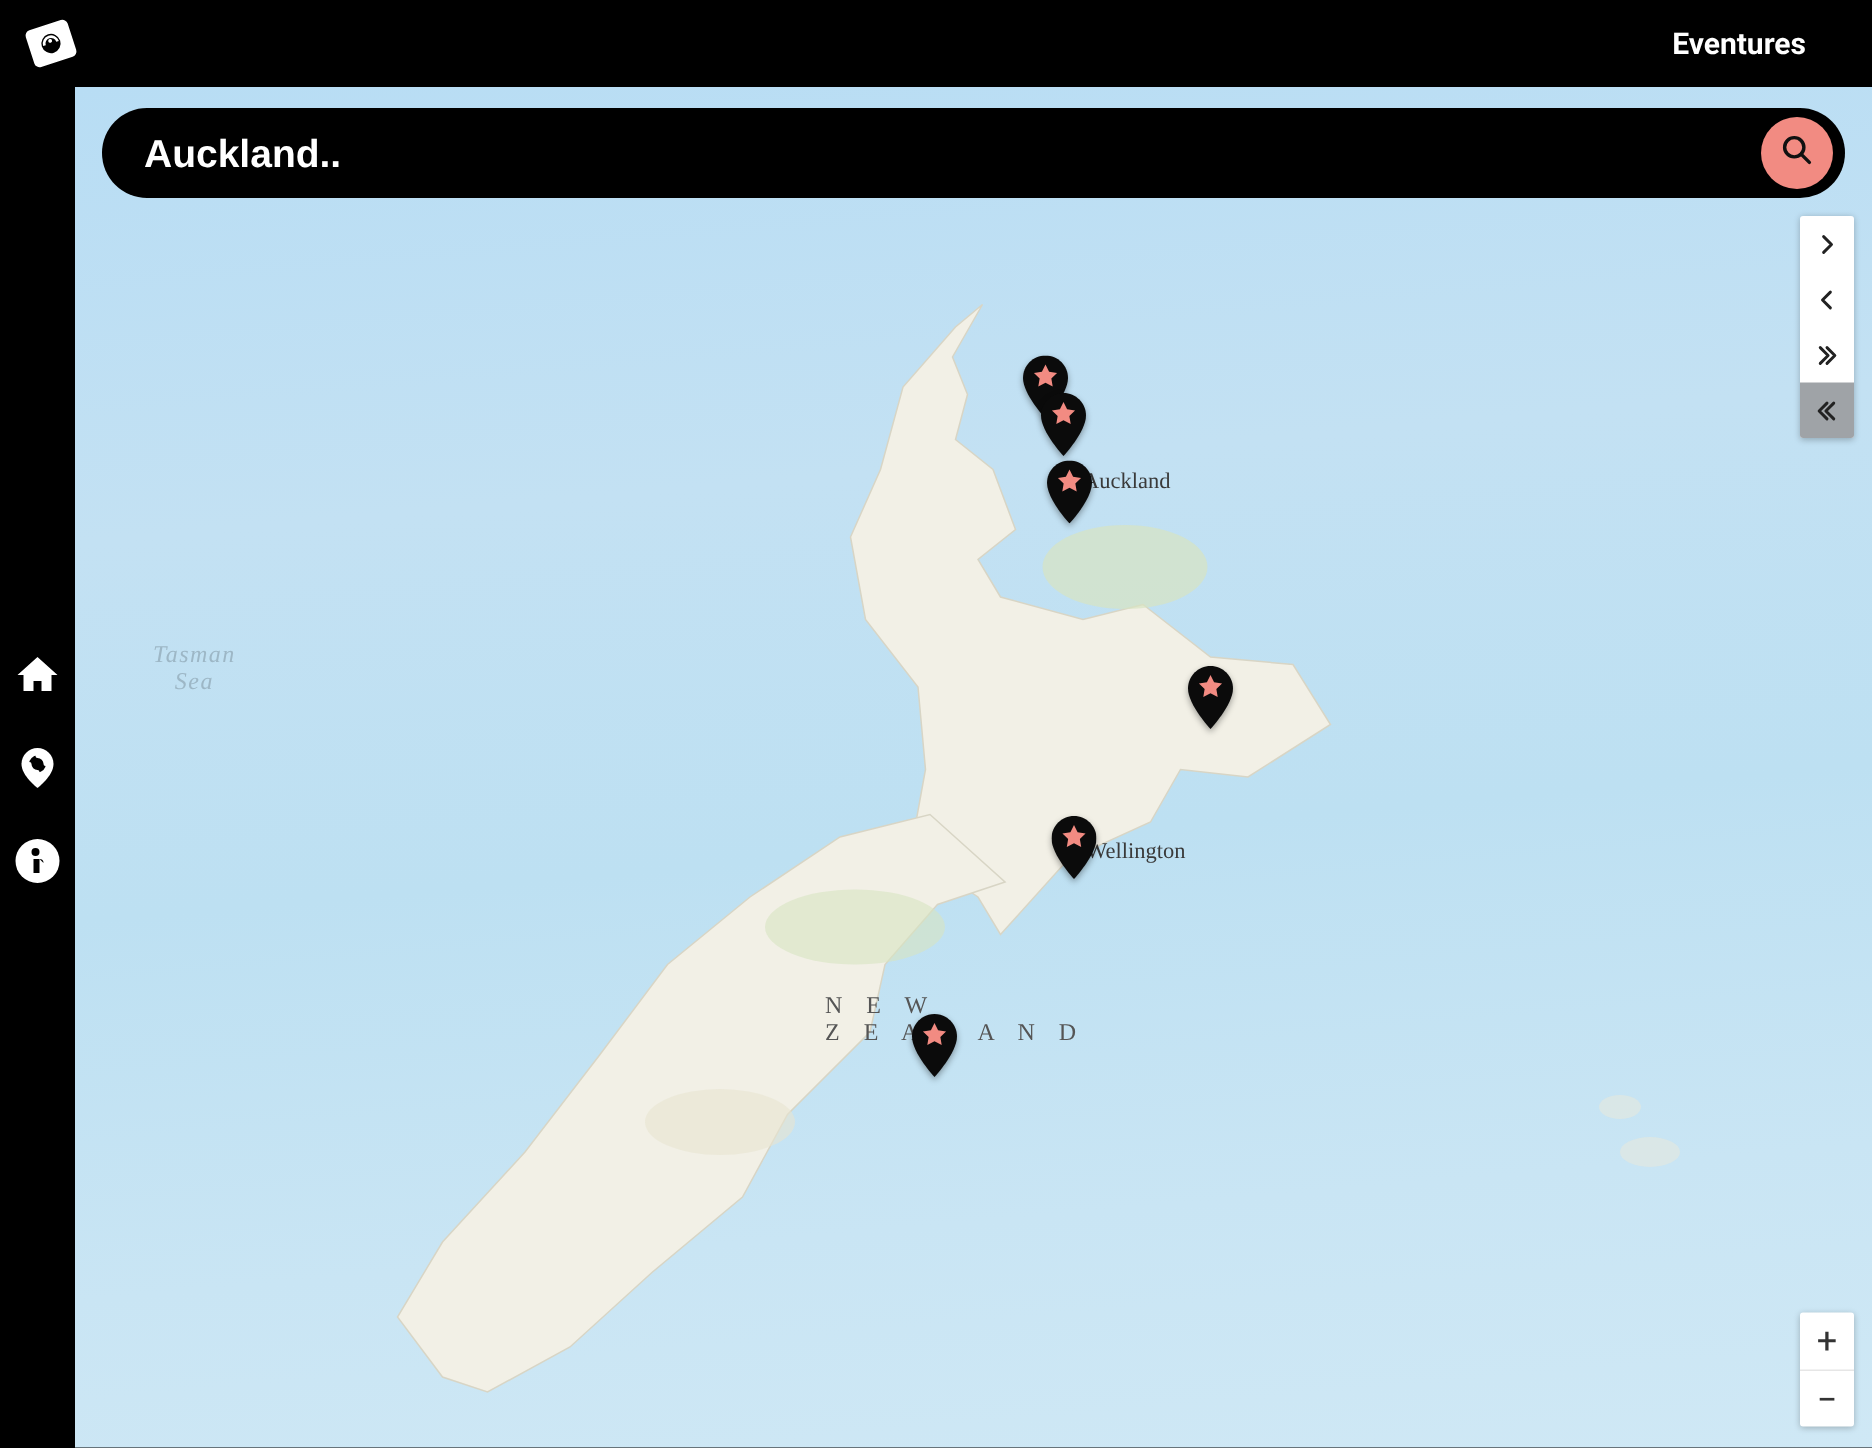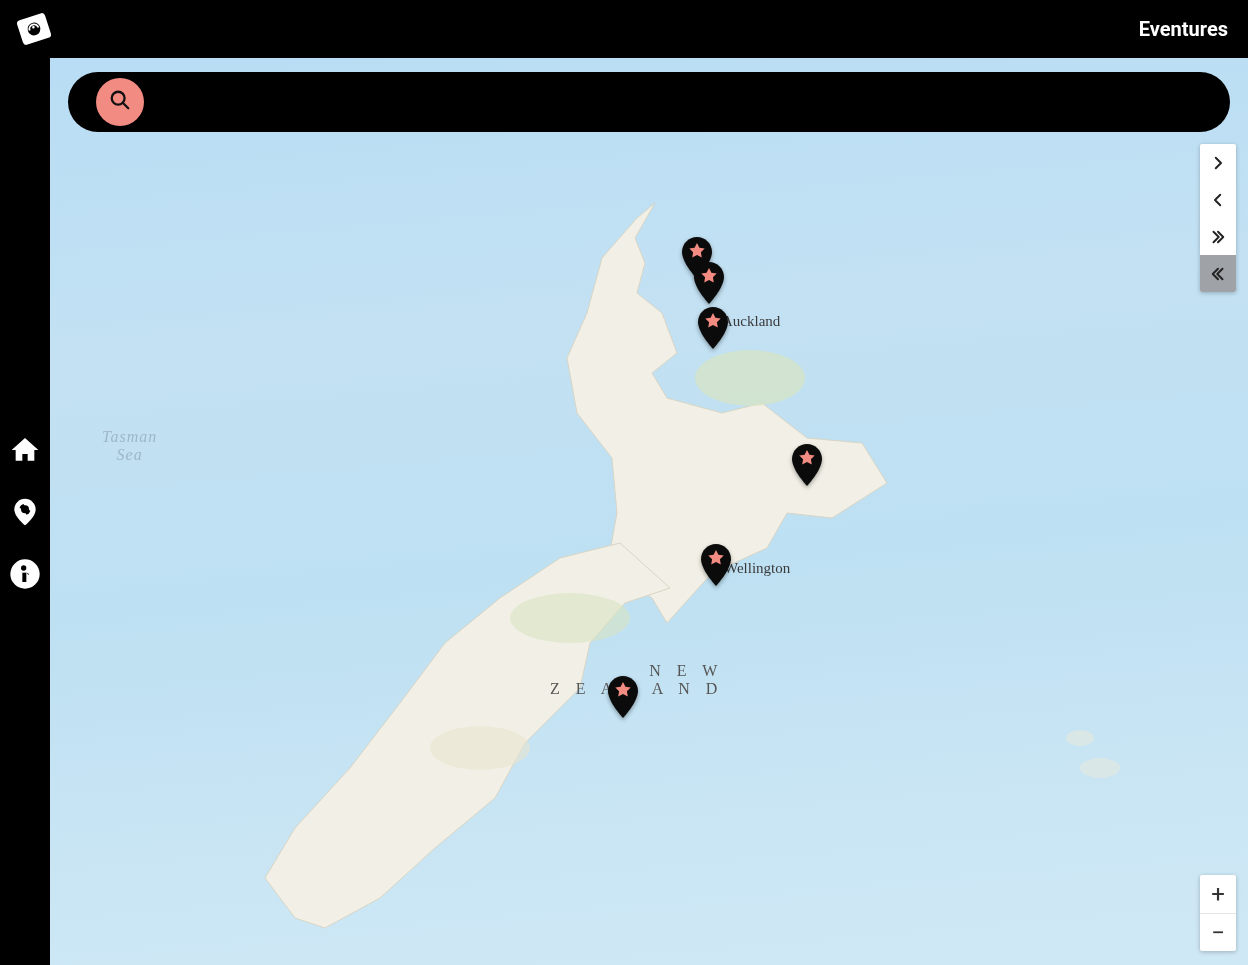--- a/index.html
+++ b/index.html
@@ -8,21 +8,21 @@
 
   
   .header {
     position: absolute;
     top: 0; left: 0; right: 0;
     height: 58px;
     background: #000;
     display: flex;
     align-items: center;
     justify-content: space-between;
-    padding: 0 20px 0 10px;
+    padding: 0 44px 0 10px;
     z-index: 50;
   }
   .logo {
     width: 48px; height: 48px;
     display: flex; align-items: center; justify-content: center;
     transform: rotate(-18deg);
   }
   .logo svg { width: 44px; height: 44px; }
   .brand {
     color: #fff;
@@ -67,21 +67,21 @@
   }
 
   
   .map-label {
     position: absolute;
     color: #555;
     font-family: Georgia, serif;
     pointer-events: none;
   }
   .map-label.city { font-size: 15px; color:#3a3a3a; }
-  .map-label.country { letter-spacing: 6px; font-size: 16px; text-align:right; }
+  .map-label.country { letter-spacing: 6px; font-size: 16px; text-align:left; }
   .map-label.sea { color:#9db7c6; font-style:italic; font-size:16px; text-align:center; letter-spacing:1px;margin-left:12px; }
 
   
   .pin {
     position: absolute;
     width: 30px; height: 42px;
     transform: translate(-50%, -100%);
     cursor: pointer;
   }
   .pin svg { width: 100%; height: 100%; filter: drop-shadow(0 2px 2px rgba(0,0,0,0.35)); }
@@ -252,20 +252,21 @@
   <path fill="#0b0b0b" d="M15 0 C6.7 0 0 6.7 0 15 c0 11 15 27 15 27 s15-16 15-27 C30 6.7 23.3 0 15 0 Z"></path>
   <path fill="#f28b82" d="M15 6 l2.4 4.8 5.3 .8 -3.8 3.7 .9 5.3 L15 18.1 l-4.8 2.5 .9-5.3 -3.8-3.7 5.3-.8 Z"></path>
 </svg></div>
   <div class="pin" style="left: 573px; top: 660px;">
 <svg viewBox="0 0 30 42">
   <path fill="#0b0b0b" d="M15 0 C6.7 0 0 6.7 0 15 c0 11 15 27 15 27 s15-16 15-27 C30 6.7 23.3 0 15 0 Z"></path>
   <path fill="#f28b82" d="M15 6 l2.4 4.8 5.3 .8 -3.8 3.7 .9 5.3 L15 18.1 l-4.8 2.5 .9-5.3 -3.8-3.7 5.3-.8 Z"></path>
 </svg></div>
 
   <div class="searchbar">
+    <input type="text" placeholder="Auckland.." style="">
     <div class="search-btn">
       <span>
         <svg viewBox="0 0 24 24">
             <circle cx="10" cy="10" r="7" stroke="#111" stroke-width="2.5" fill="none"></circle>
             <line x1="15" y1="15" x2="21" y2="21" stroke="#111" stroke-width="2.5" stroke-linecap="round"></line>
           </svg>
       </span>
     </div>
   </div>
 

